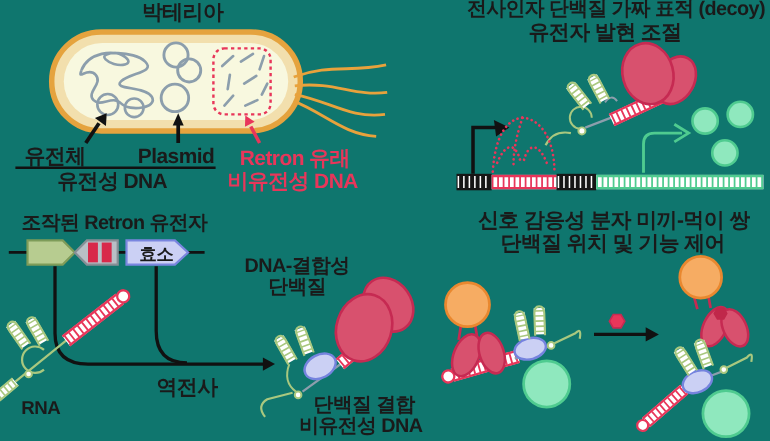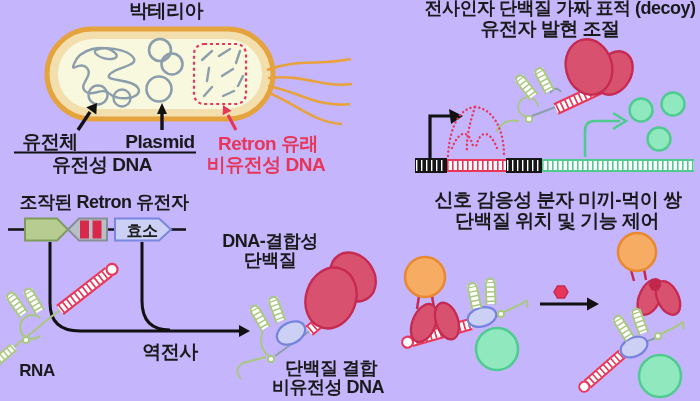--- a/index.html
+++ b/index.html
@@ -1,16 +1,16 @@
 <!DOCTYPE html>
 <html><head>
 <meta charset="utf-8">
 <style>
   html,body{margin:0;padding:0;background:#fff;}
-  #stage{position:relative;width:700px;height:401px;background:#c4b5fd;overflow:hidden;
+  #stage{position:relative;width:700px;height:401px;background:#0f766e;overflow:hidden;
          font-family:"Liberation Sans", sans-serif;}
   svg{display:block;}
   text{font-family:"Liberation Sans", sans-serif;fill:#1a1a1a;}
   .kr{font-weight:600;letter-spacing:-0.5px;}
   .red{fill:#E8365A;}
 </style>
 </head>
 <body>
 
 <div id="stage">

